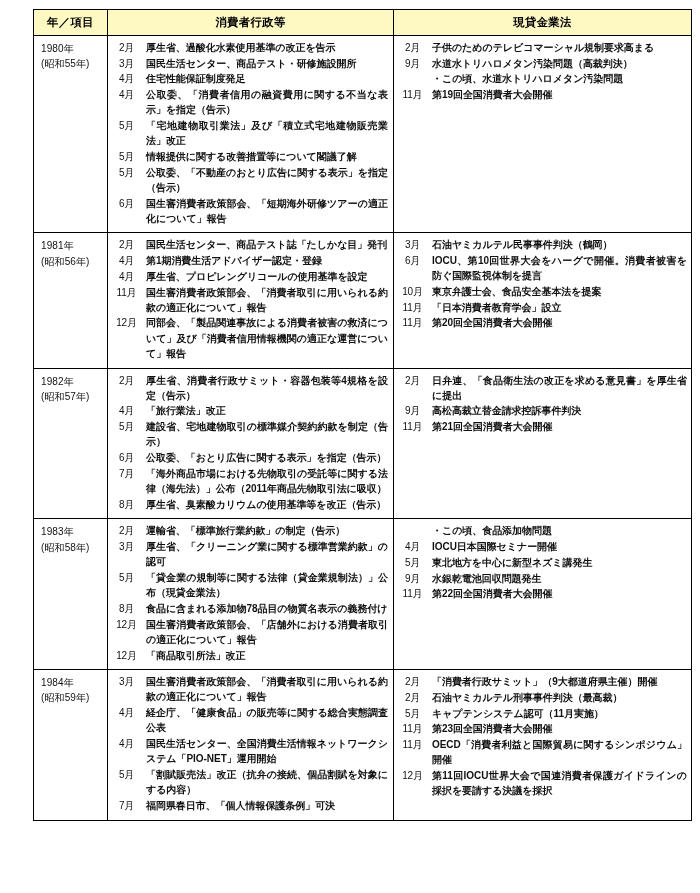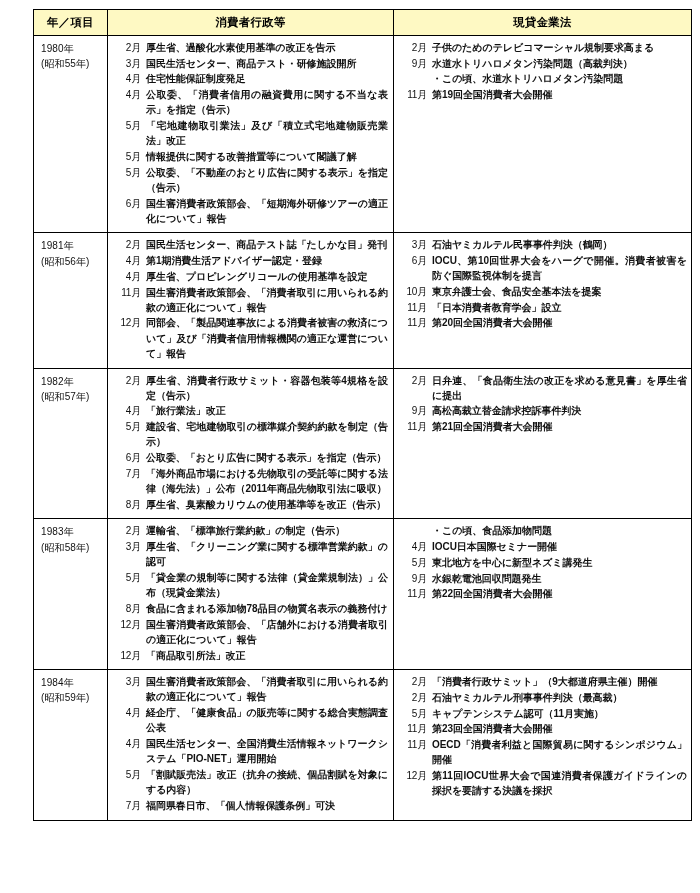--- a/index.html
+++ b/index.html
@@ -76,21 +76,21 @@
     padding: 0;
   }
   ul.events li {
     display: flex;
     align-items: flex-start;
     margin: 0 0 0.5px 0;
   }
   ul.events li .mon {
     flex: 0 0 auto;
     width: 29px;
-    text-align: right;
+    text-align: center;
     white-space: nowrap;
     padding-right: 5px;
     letter-spacing: -0.2px;
   }
   ul.events li .txt {
     flex: 1 1 auto;
     text-align: justify;
     text-justify: inter-character;
     word-break: break-all;
     letter-spacing: -0.05px;

